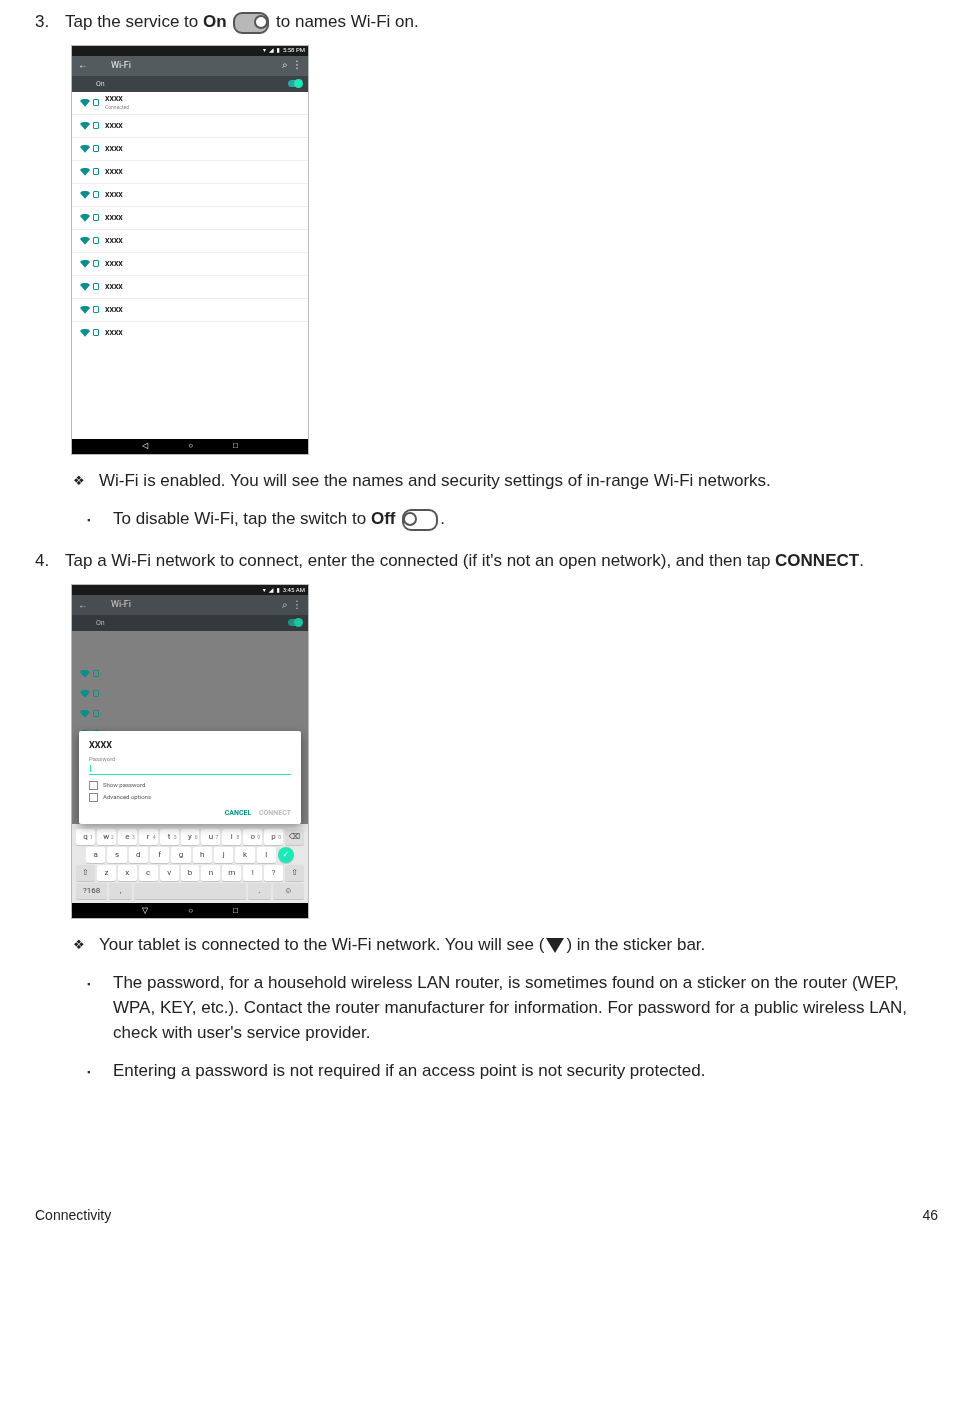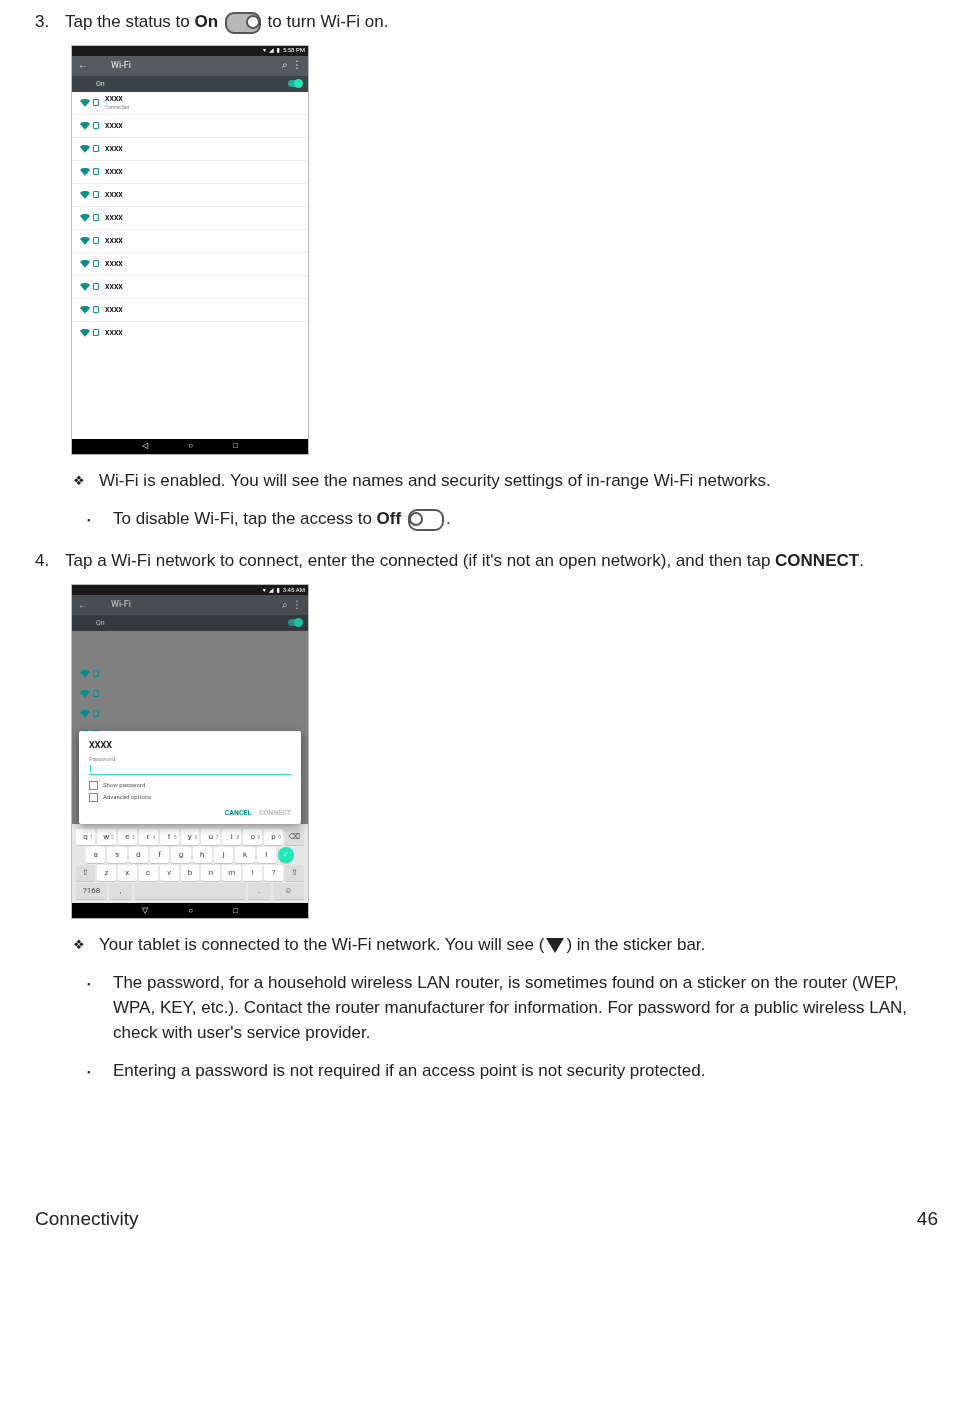--- a/index.html
+++ b/index.html
@@ -81,31 +81,31 @@
   .keyboard { background: #e7e7e7; padding: 3px 3px 2px 3px; font-size: 8px; color: #444; }
   .krow { display: flex; justify-content: space-between; margin: 2px 0; }
   .key { background: #fff; border-radius: 2px; text-align: center; height: 16px; line-height: 16px; flex: 1; margin: 0 1px; box-shadow: 0 1px 0 rgba(0,0,0,0.15); position:relative; }
   .key .num { position:absolute; top:0; right:2px; font-size:5px; color:#888; }
   .key.wide { flex: 1.4; }
   .key.space { flex: 5; background: #ddd; }
   .key.fn { background: #ddd; }
   .key.enter { background: #1de9b6; color:#fff; border-radius: 50%; flex: 0 0 16px; width:16px; }
   .krow.middle { padding: 0 10px; }
 
-  .footer { display: flex; justify-content: space-between; margin-top: 120px; font-size: 19px; color: #222; }
+  .footer { display: flex; justify-content: space-between; margin-top: 120px; font-size: 14px; color: #222; }
 </style>
 </head>
 <body>
 
 <div class="step-row">
   <div class="step-num">3.</div>
   <div class="step-body">
-    <span>Tap the status to </span><b>On</b>
+    <span>Tap the service to </span><b>On</b>
     <span class="toggle-on"></span>
-    <span> to turn Wi-Fi on.</span>
+    <span> to names Wi-Fi on.</span>
   </div>
 </div>
 
 <div class="shot">
   <div class="status">
     <span>▾</span>
     <span>◢</span>
     <span>▮</span>
     <span>5:58 PM</span>
   </div>
@@ -186,21 +186,21 @@
 </div>
 
 <div class="bullet-row">
   <div class="bullet-sym">❖</div>
   <div class="bullet-body">Wi-Fi is enabled. You will see the names and security settings of in-range Wi-Fi networks.</div>
 </div>
 
 <div class="bullet-row square">
   <div class="bullet-sym">▪</div>
   <div class="bullet-body">
-    <span>To disable Wi-Fi, tap the access to </span><b>Off</b>
+    <span>To disable Wi-Fi, tap the switch to </span><b>Off</b>
     <span class="toggle-off"></span><span>.</span>
   </div>
 </div>
 
 <div class="step-row" style="margin-top:16px">
   <div class="step-num">4.</div>
   <div class="step-body">
     <span>Tap a Wi-Fi network to connect, enter the connected (if it's not an open network), and then tap </span><b>CONNECT</b><span>.</span>
   </div>
 </div>

